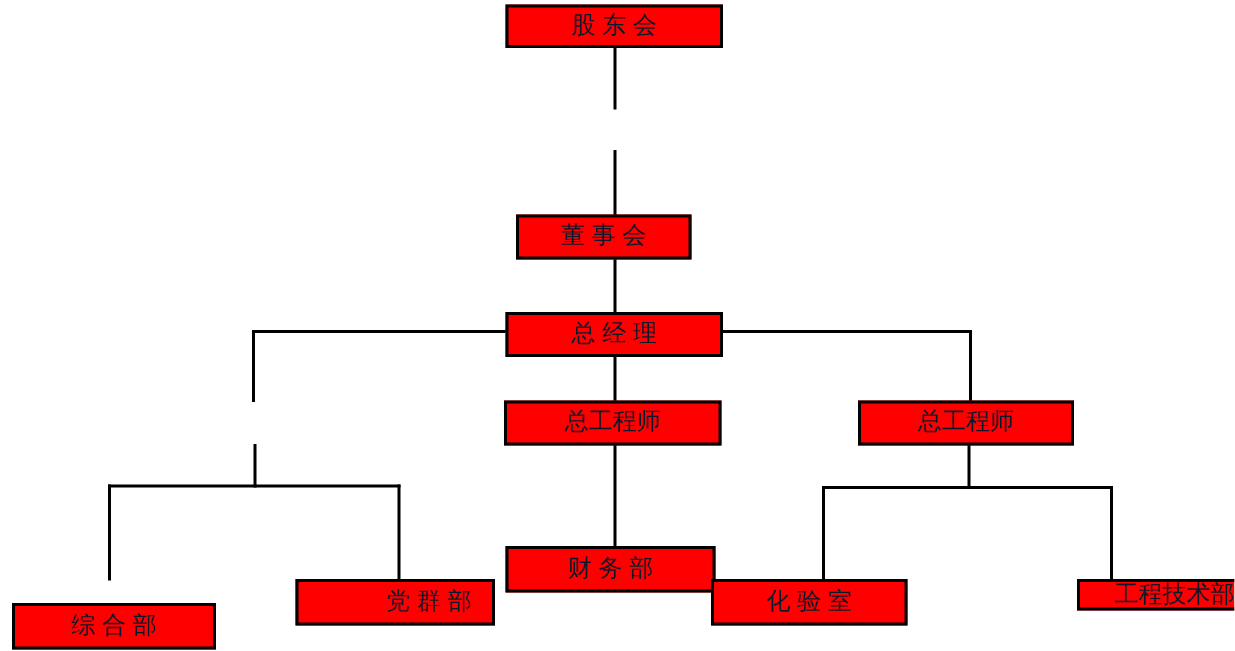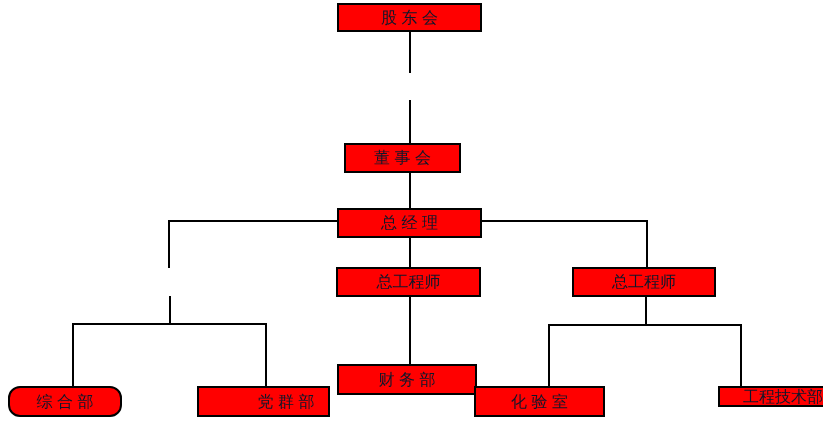--- a/index.html
+++ b/index.html
@@ -61,19 +61,19 @@
   <div class="line" style="left:548px; top:324px; width:2px;   height:63px;"></div>
   <div class="line" style="left:740px; top:324px; width:2px;   height:63px;"></div>
 
   <div class="node" style="left:337px; top:3px;   width:145px; height:29px;">股 东 会</div>
   <div class="node" style="left:344px; top:143px; width:117px; height:30px;">董 事 会</div>
   <div class="node" style="left:337px; top:208px; width:145px; height:30px;">总 经 理</div>
 
   <div class="node" style="left:336px; top:267px; width:145px; height:30px;">总工程师</div>
   <div class="node" style="left:572px; top:267px; width:144px; height:30px;">总工程师</div>
 
-  <div class="node" style="left:8px;   top:386px; width:114px; height:31px;border-radius:12px;">综 合 部</div>
+  <div class="node" style="left:8px;   top:402px; width:136px; height:31px;">综 合 部</div>
   <div class="node" style="left:197px; top:386px; width:133px; height:31px;padding-left:45px;">党 群 部</div>
   <div class="node" style="left:337px; top:364px; width:140px; height:31px;">财 务 部</div>
   <div class="node" style="left:474px; top:386px; width:131px; height:31px;">化 验 室</div>
   <div class="node" style="left:718px; top:386px; width:130px; height:21px;text-align:right;">工程技术部</div>
 
 </div>
 
 </body></html>

